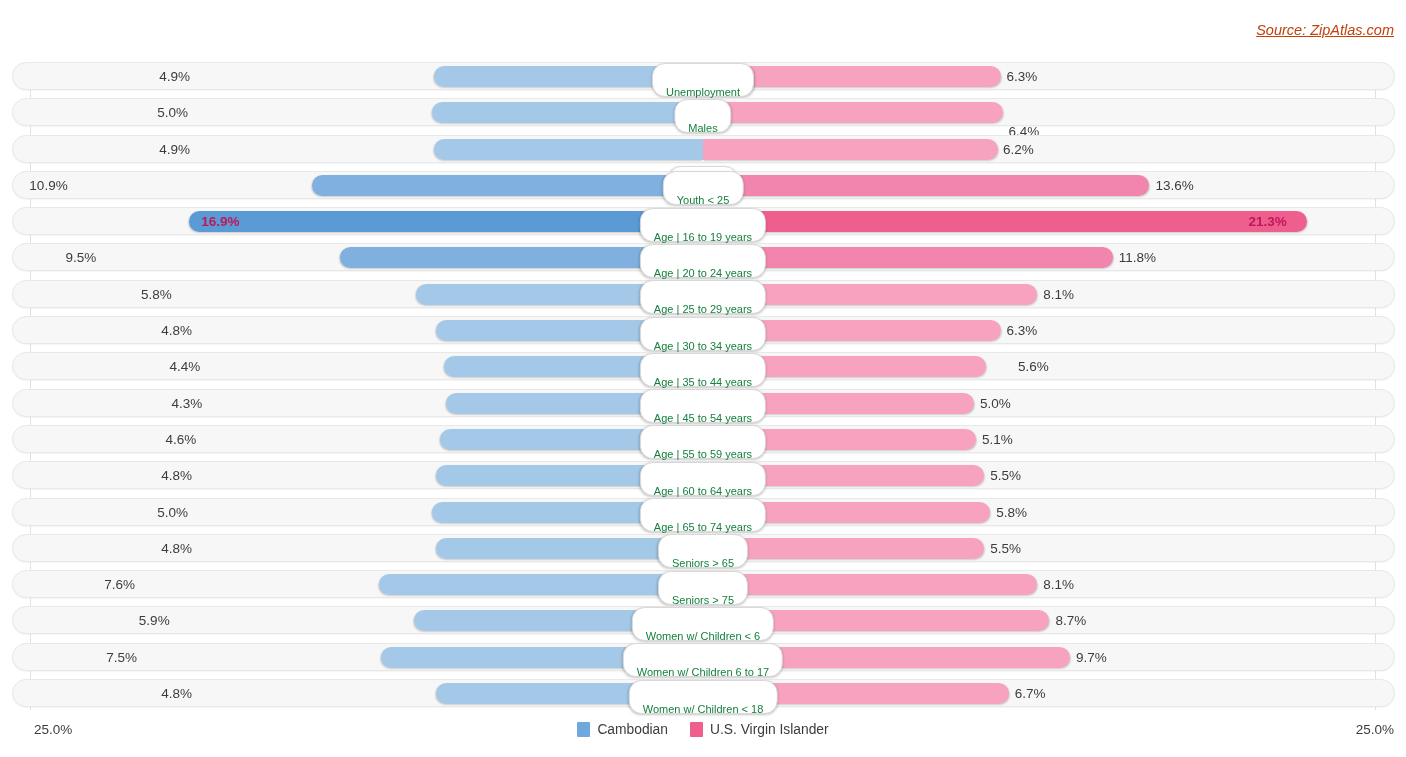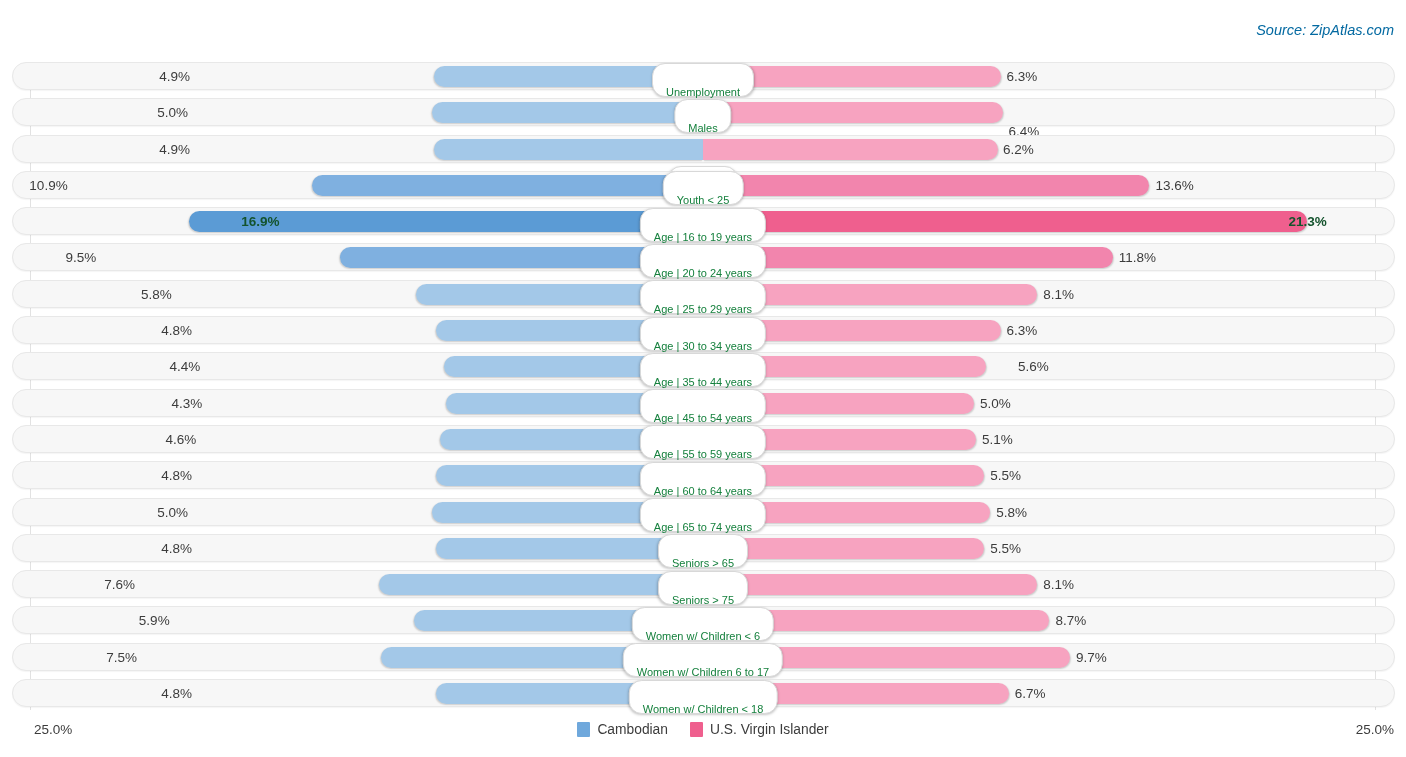--- a/index.html
+++ b/index.html
@@ -31,22 +31,23 @@
     letter-spacing: 0.2px;
     color: #3a3a3a;
     white-space: nowrap;
   }
   #source-label {
     position: absolute;
     right: 12px;
     top: 22px;
     font-size: 14.5px;
     font-style: italic;
-    color: #0369a1;
-    white-space: nowrap;
+    color: #c2410c;
+    white-space: nowrap;
+    text-decoration: underline;
   }
 
   
   #plot {
     position: absolute;
     left: 0;
     top: 58px;
     width: 1406px;
     height: 655px;
   }
@@ -103,23 +104,22 @@
     position: absolute;
     top: 9px;
     font-size: 13.5px;
     color: #3c3c3c;
     white-space: nowrap;
     line-height: 19px;
   }
   .val-left  { text-align: right; }
   .val-right { text-align: left; }
   .val-inside {
-    color: #14532d;
+    color: #be185d;
     font-weight: bold;
-    margin-left: 40px;
   }
 
   .center-label {
     position: absolute;
     top: 4.5px;
     height: 25px;
     line-height: 25px;
     background: #ffffff;
     border: 1px solid #d8d8d8;
     border-radius: 13px;

